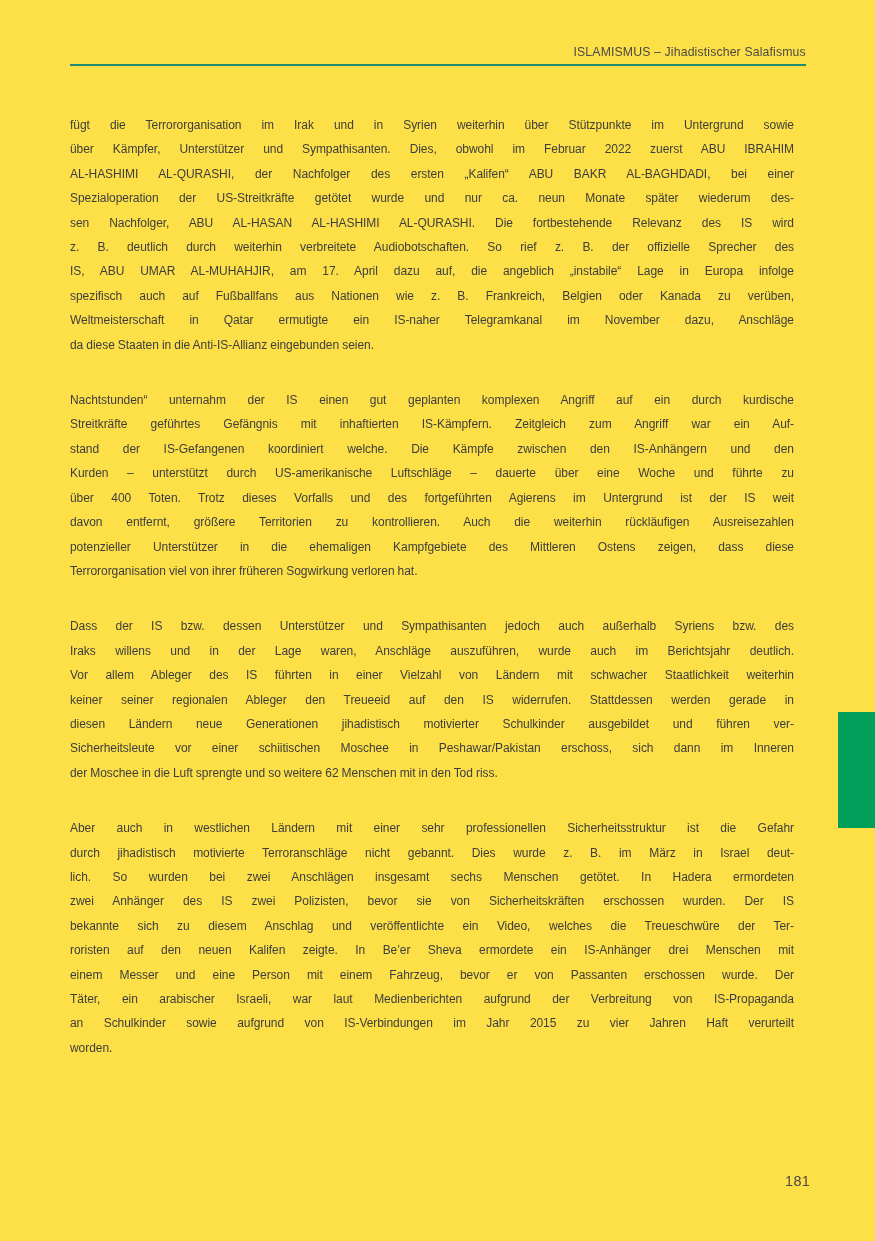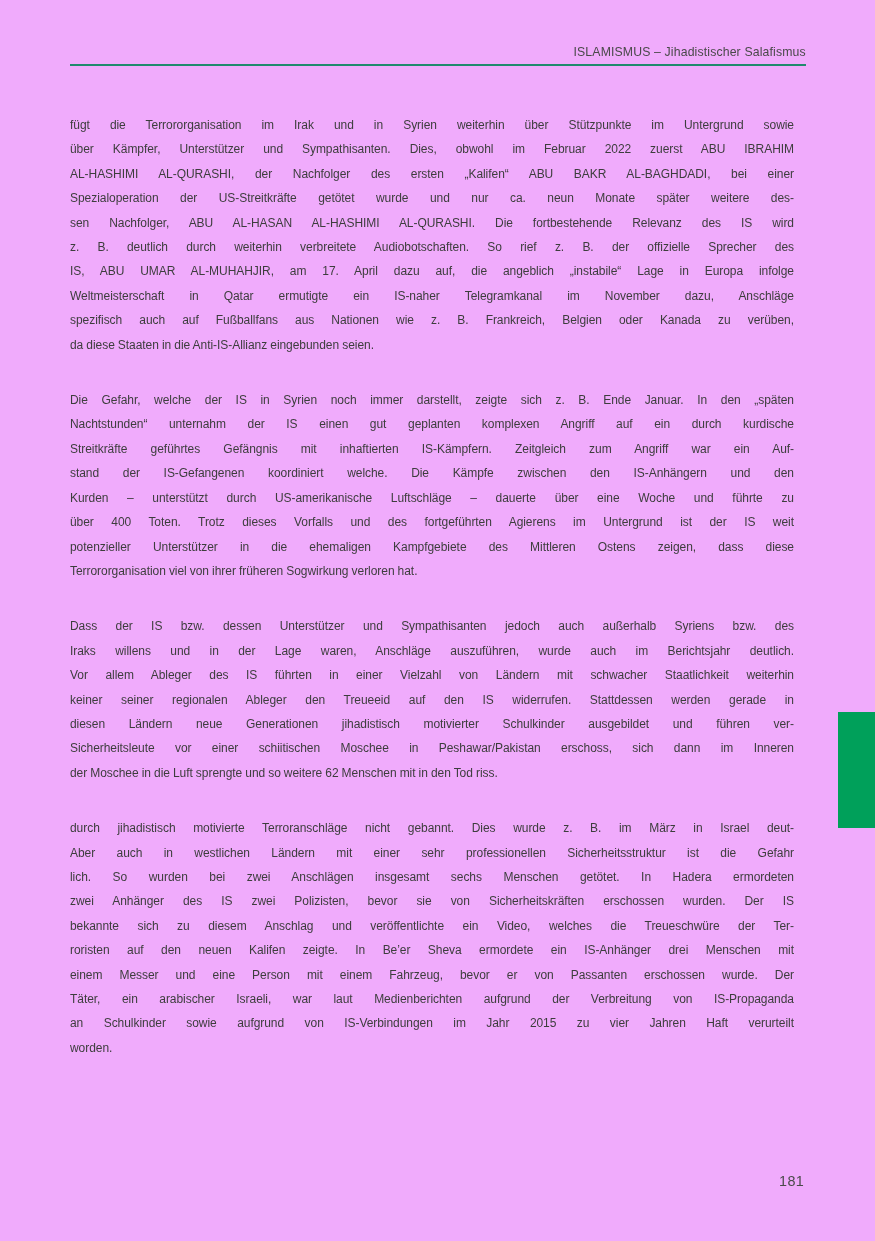--- a/index.html
+++ b/index.html
@@ -12,21 +12,21 @@
     height: 1241px;
     position: relative;
     overflow: hidden;
     font-family: "Liberation Sans", "DejaVu Sans", sans-serif;
     color: #3b3b3b;
   }
 
   .page {
     position: absolute;
     inset: 0;
-    background: #f0abfc;
+    background: #fde047;
   }
 
   
   .header {
     position: absolute;
     left: 70px;
     top: 42px;
     width: 736px;
     height: 26px;
     text-align: right;
@@ -87,21 +87,21 @@
     right: 0;
     top: 712px;
     width: 37px;
     height: 116px;
     background: #00a05a;
   }
 
   
   .folio {
     position: absolute;
-    left: 68px;
+    left: 74px;
     top: 1173px;
     width: 736px;
     text-align: right;
     font-size: 14.4px;
     color: #4a4a4a;
     letter-spacing: 0.3px;
   }
 </style>
 </head>
 <body>
@@ -111,50 +111,50 @@
   <div class="header">
     <span class="header-text">ISLAMISMUS – Jihadistischer Salafismus</span>
   </div>
   <div class="header-rule" style="background: rgb(31, 138, 109);"></div>
 
   <div class="content">
       <p class="para" style="color: rgb(61, 61, 61);">
         <span class="ln" style="white-space: nowrap;">fügt die Terrororganisation im Irak und in Syrien weiterhin über Stützpunkte im Untergrund sowie</span>
         <span class="ln" style="white-space: nowrap;">über Kämpfer, Unterstützer und Sympathisanten. Dies, obwohl im Februar 2022 zuerst ABU IBRAHIM</span>
         <span class="ln" style="white-space: nowrap;">AL-HASHIMI AL-QURASHI, der Nachfolger des ersten „Kalifen“ ABU BAKR AL-BAGHDADI, bei einer</span>
-        <span class="ln" style="white-space: nowrap;">Spezialoperation der US-Streitkräfte getötet wurde und nur ca. neun Monate später weitere des-</span>
+        <span class="ln" style="white-space: nowrap;">Spezialoperation der US-Streitkräfte getötet wurde und nur ca. neun Monate später wiederum des-</span>
         <span class="ln" style="white-space: nowrap;">sen Nachfolger, ABU AL-HASAN AL-HASHIMI AL-QURASHI. Die fortbestehende Relevanz des IS wird</span>
         <span class="ln" style="white-space: nowrap;">z. B. deutlich durch weiterhin verbreitete Audiobotschaften. So rief z. B. der offizielle Sprecher des</span>
         <span class="ln" style="white-space: nowrap;">IS, ABU UMAR AL-MUHAHJIR, am 17. April dazu auf, die angeblich „instabile“ Lage in Europa infolge</span>
+        <span class="ln" style="white-space: nowrap;">spezifisch auch auf Fußballfans aus Nationen wie z. B. Frankreich, Belgien oder Kanada zu verüben,</span>
         <span class="ln" style="white-space: nowrap;">Weltmeisterschaft in Qatar ermutigte ein IS-naher Telegramkanal im November dazu, Anschläge</span>
-        <span class="ln" style="white-space: nowrap;">spezifisch auch auf Fußballfans aus Nationen wie z. B. Frankreich, Belgien oder Kanada zu verüben,</span>
         <span class="ln last" style="white-space: nowrap;">da diese Staaten in die Anti-IS-Allianz eingebunden seien.</span>
       </p>
       <p class="para" style="color: rgb(61, 61, 61);">
-        <span class="ln" style="white-space: nowrap;">Die Gefahr, welche der IS in Syrien noch immer darstellt, zeigte sich z. B. Ende Januar. In den „späten</span>
         <span class="ln" style="white-space: nowrap;">Nachtstunden“ unternahm der IS einen gut geplanten komplexen Angriff auf ein durch kurdische</span>
         <span class="ln" style="white-space: nowrap;">Streitkräfte geführtes Gefängnis mit inhaftierten IS-Kämpfern. Zeitgleich zum Angriff war ein Auf-</span>
         <span class="ln" style="white-space: nowrap;">stand der IS-Gefangenen koordiniert welche. Die Kämpfe zwischen den IS-Anhängern und den</span>
         <span class="ln" style="white-space: nowrap;">Kurden – unterstützt durch US-amerikanische Luftschläge – dauerte über eine Woche und führte zu</span>
         <span class="ln" style="white-space: nowrap;">über 400 Toten. Trotz dieses Vorfalls und des fortgeführten Agierens im Untergrund ist der IS weit</span>
+        <span class="ln" style="white-space: nowrap;">davon entfernt, größere Territorien zu kontrollieren. Auch die weiterhin rückläufigen Ausreisezahlen</span>
         <span class="ln" style="white-space: nowrap;">potenzieller Unterstützer in die ehemaligen Kampfgebiete des Mittleren Ostens zeigen, dass diese</span>
         <span class="ln last" style="white-space: nowrap;">Terrororganisation viel von ihrer früheren Sogwirkung verloren hat.</span>
       </p>
       <p class="para" style="color: rgb(61, 61, 61);">
         <span class="ln" style="white-space: nowrap;">Dass der IS bzw. dessen Unterstützer und Sympathisanten jedoch auch außerhalb Syriens bzw. des</span>
         <span class="ln" style="white-space: nowrap;">Iraks willens und in der Lage waren, Anschläge auszuführen, wurde auch im Berichtsjahr deutlich.</span>
         <span class="ln" style="white-space: nowrap;">Vor allem Ableger des IS führten in einer Vielzahl von Ländern mit schwacher Staatlichkeit weiterhin</span>
         <span class="ln" style="white-space: nowrap;">keiner seiner regionalen Ableger den Treueeid auf den IS widerrufen. Stattdessen werden gerade in</span>
         <span class="ln" style="white-space: nowrap;">diesen Ländern neue Generationen jihadistisch motivierter Schulkinder ausgebildet und führen ver-</span>
         <span class="ln" style="white-space: nowrap;">Sicherheitsleute vor einer schiitischen Moschee in Peshawar/Pakistan erschoss, sich dann im Inneren</span>
         <span class="ln last" style="white-space: nowrap;">der Moschee in die Luft sprengte und so weitere 62 Menschen mit in den Tod riss.</span>
       </p>
       <p class="para" style="color: rgb(61, 61, 61);">
+        <span class="ln" style="white-space: nowrap;">Aber auch in westlichen Ländern mit einer sehr professionellen Sicherheitsstruktur ist die Gefahr</span>
         <span class="ln" style="white-space: nowrap;">durch jihadistisch motivierte Terroranschläge nicht gebannt. Dies wurde z. B. im März in Israel deut-</span>
-        <span class="ln" style="white-space: nowrap;">Aber auch in westlichen Ländern mit einer sehr professionellen Sicherheitsstruktur ist die Gefahr</span>
         <span class="ln" style="white-space: nowrap;">lich. So wurden bei zwei Anschlägen insgesamt sechs Menschen getötet. In Hadera ermordeten</span>
         <span class="ln" style="white-space: nowrap;">zwei Anhänger des IS zwei Polizisten, bevor sie von Sicherheitskräften erschossen wurden. Der IS</span>
         <span class="ln" style="white-space: nowrap;">bekannte sich zu diesem Anschlag und veröffentlichte ein Video, welches die Treueschwüre der Ter-</span>
         <span class="ln" style="white-space: nowrap;">roristen auf den neuen Kalifen zeigte. In Be’er Sheva ermordete ein IS-Anhänger drei Menschen mit</span>
         <span class="ln" style="white-space: nowrap;">einem Messer und eine Person mit einem Fahrzeug, bevor er von Passanten erschossen wurde. Der</span>
         <span class="ln" style="white-space: nowrap;">Täter, ein arabischer Israeli, war laut Medienberichten aufgrund der Verbreitung von IS-Propaganda</span>
         <span class="ln" style="white-space: nowrap;">an Schulkinder sowie aufgrund von IS-Verbindungen im Jahr 2015 zu vier Jahren Haft verurteilt</span>
         <span class="ln last" style="white-space: nowrap;">worden.</span>
       </p>
     </div>

